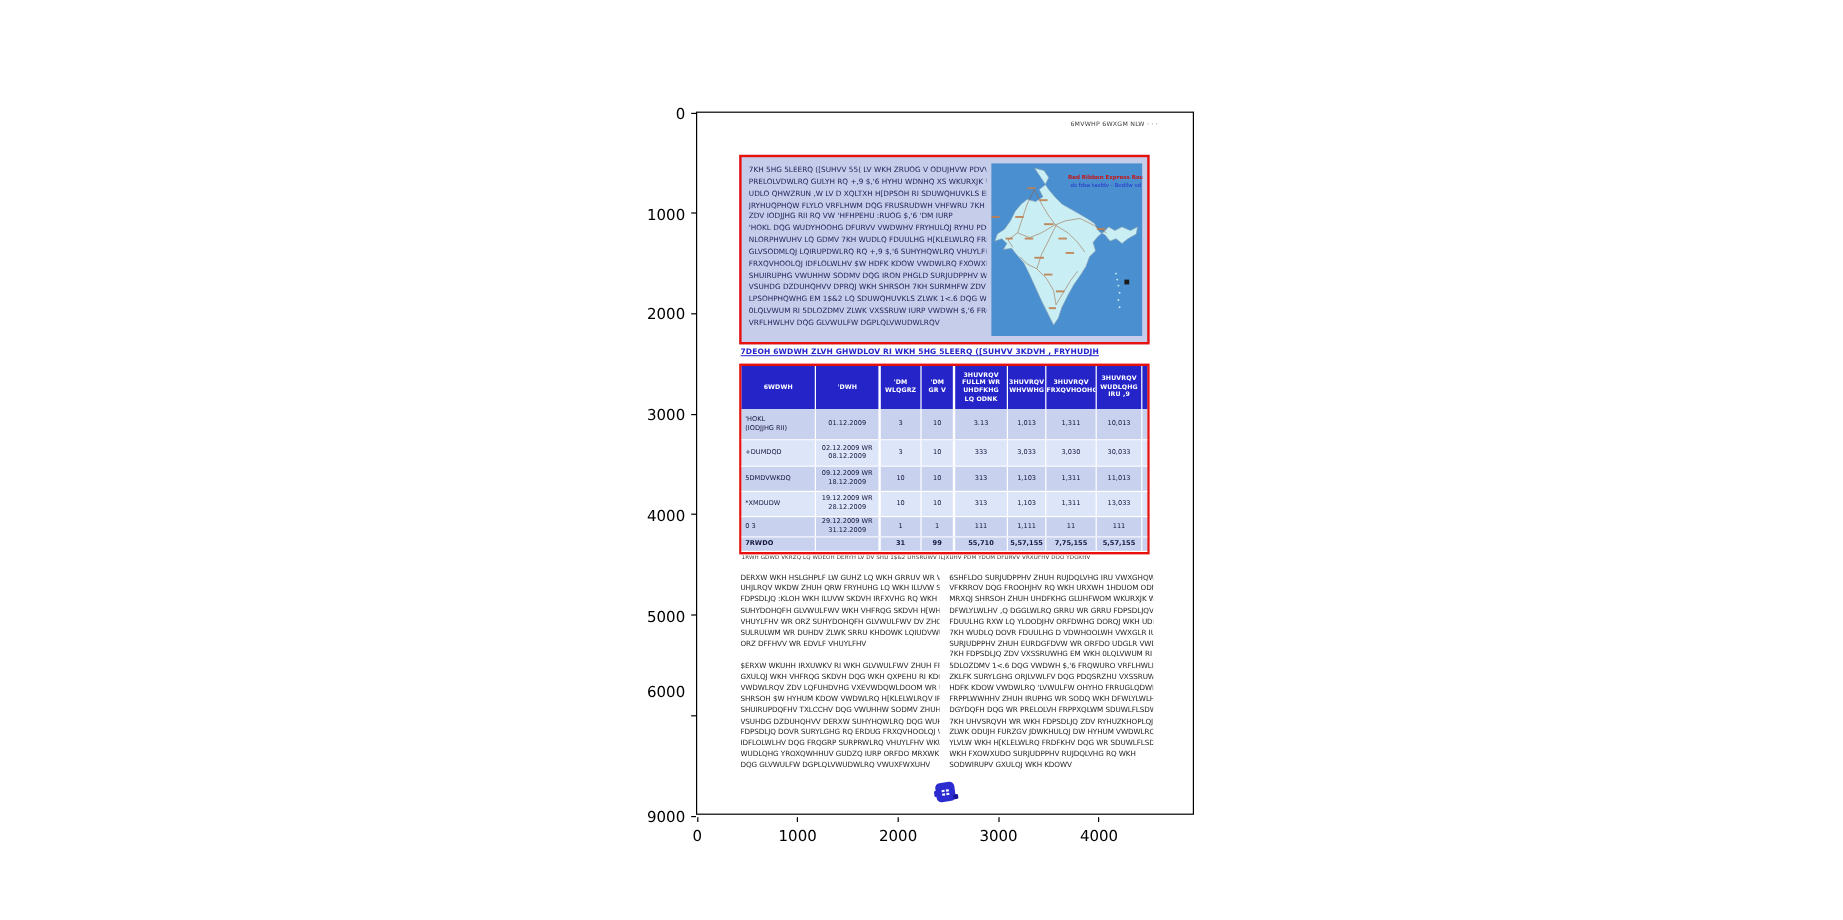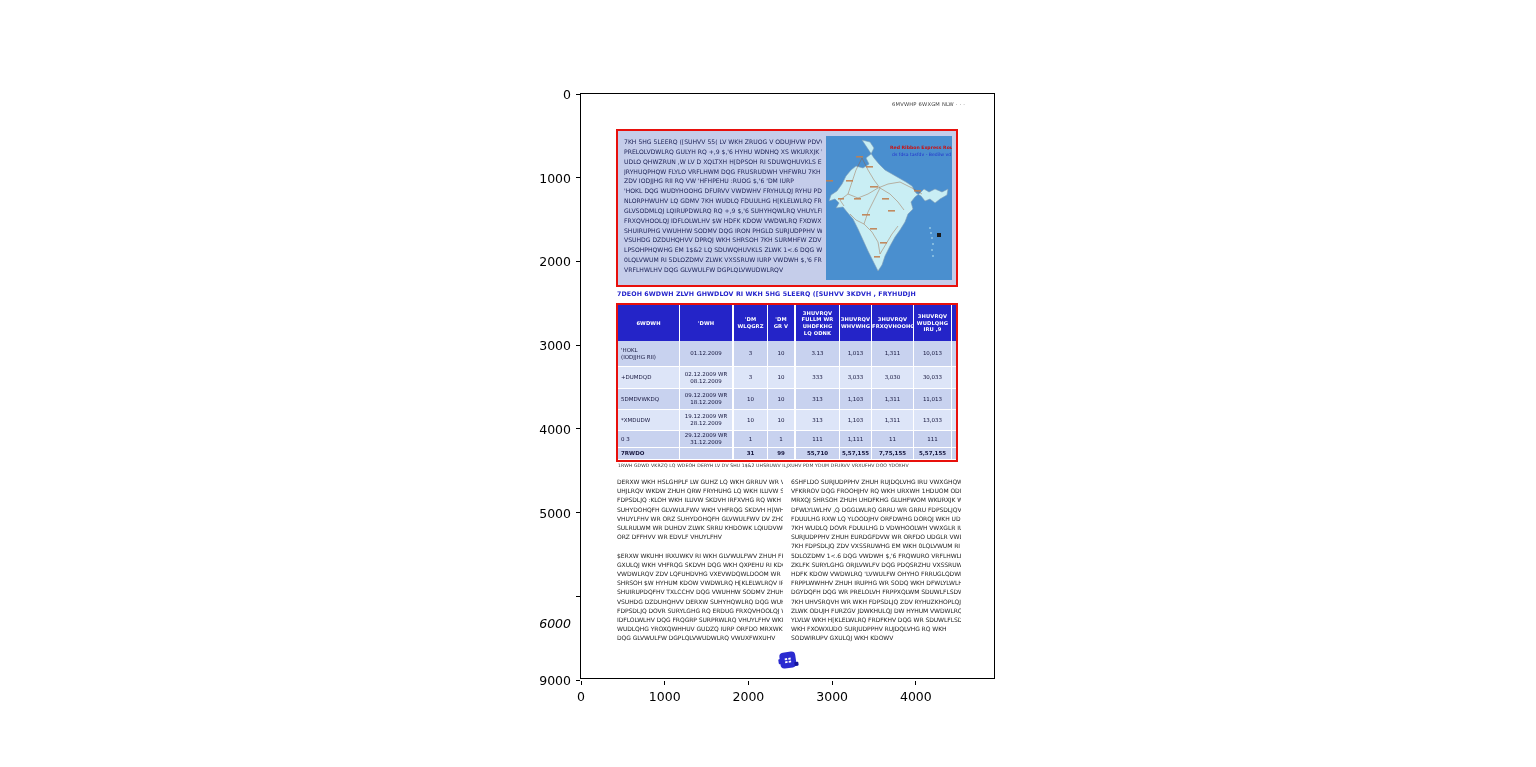--- a/index.html
+++ b/index.html
@@ -82,21 +82,21 @@
       <div class="ytick-label" style="top: 83.7143px;">1000</div>
       <div class="ytick-mark" style="top: 166.929px;"></div>
       <div class="ytick-label" style="top: 167.429px;">2000</div>
       <div class="ytick-mark" style="top: 250.643px;"></div>
       <div class="ytick-label" style="top: 251.143px;">3000</div>
       <div class="ytick-mark" style="top: 334.357px;"></div>
       <div class="ytick-label" style="top: 334.857px;">4000</div>
       <div class="ytick-mark" style="top: 418.071px;"></div>
       <div class="ytick-label" style="top: 418.571px;">5000</div>
       <div class="ytick-mark" style="top: 501.786px;"></div>
-      <div class="ytick-label" style="top: 529px; font-style: italic;">6000</div>
+      <div class="ytick-label" style="top: 482px;">6000</div>
       <div class="ytick-mark" style="top: 585.5px;"></div>
       <div class="ytick-label" style="top: 586px;">9000</div>
     </div>
   <div id="xticks">
       <div class="xtick-mark" style="left: -0.5px;"></div>
       <div class="xtick-label" style="left: 0px;">0</div>
       <div class="xtick-mark" style="left: 83.2143px;"></div>
       <div class="xtick-label" style="left: 83.7143px;">1000</div>
       <div class="xtick-mark" style="left: 166.929px;"></div>
       <div class="xtick-label" style="left: 167.429px;">2000</div>

